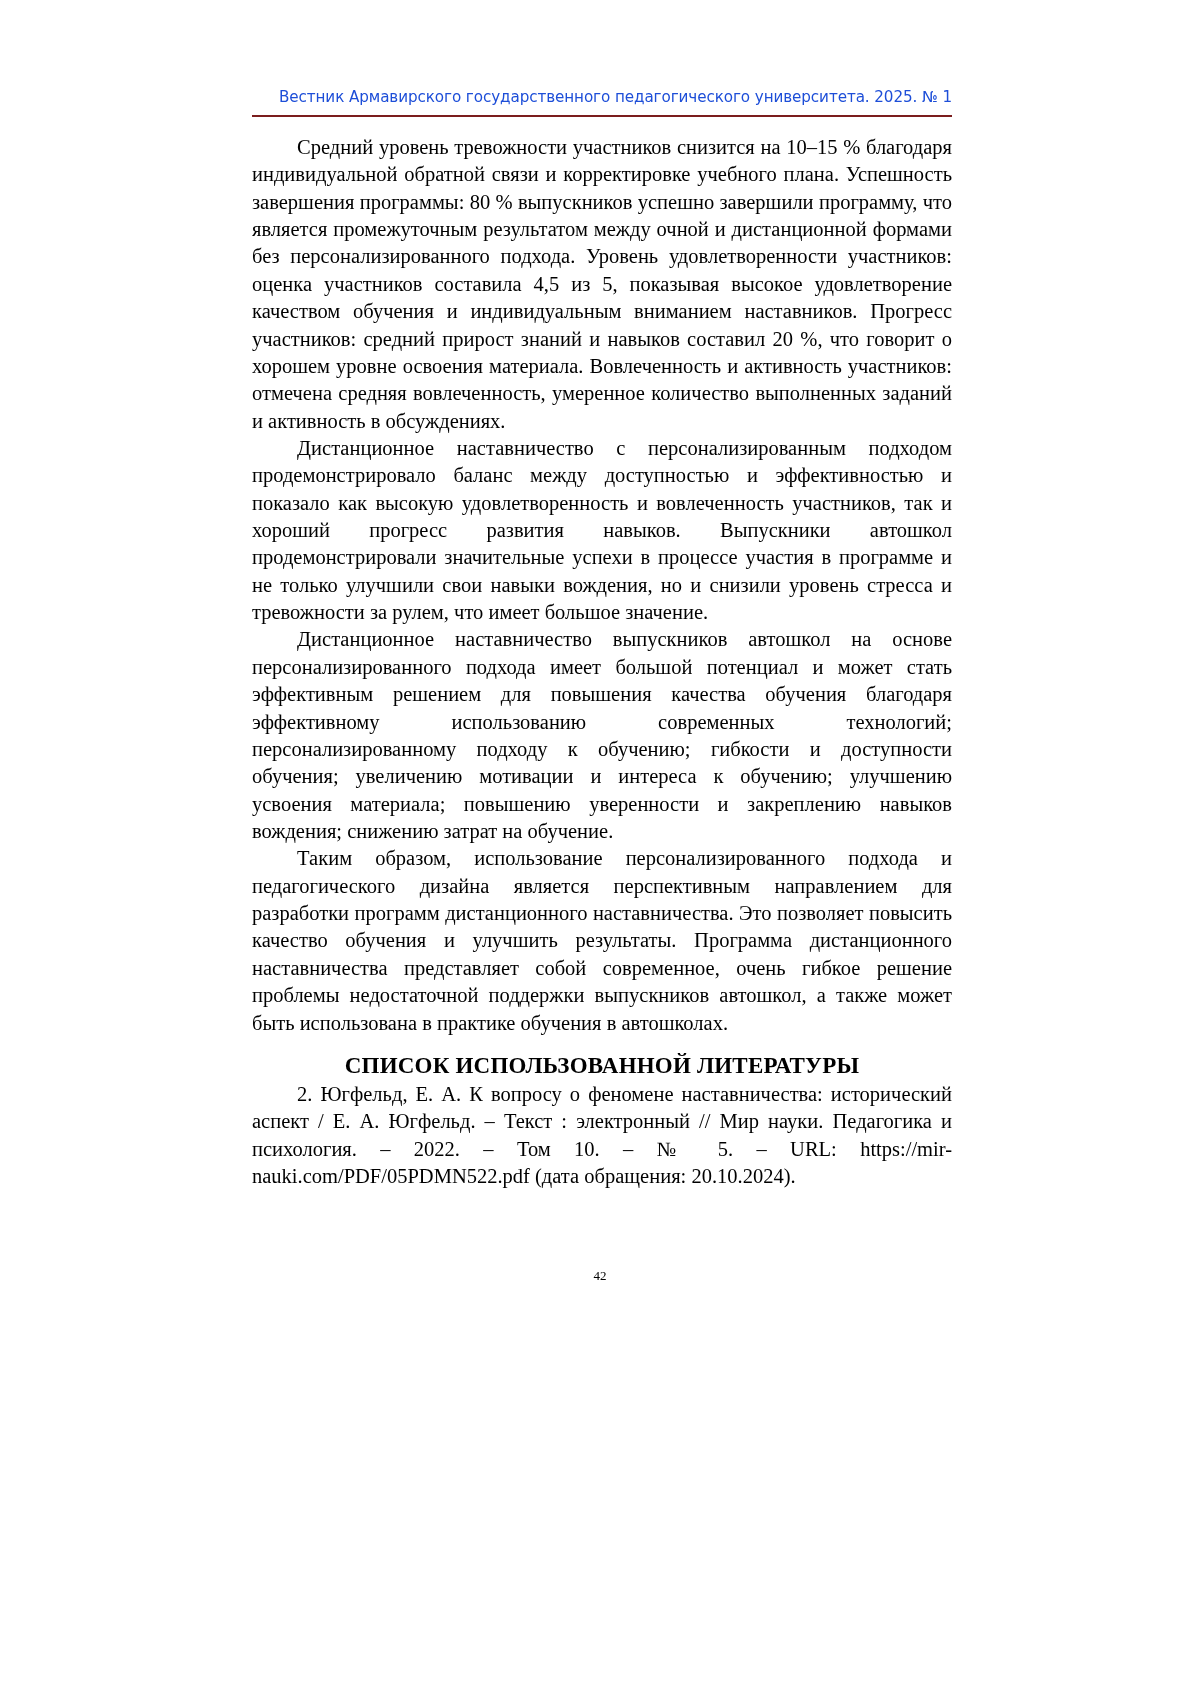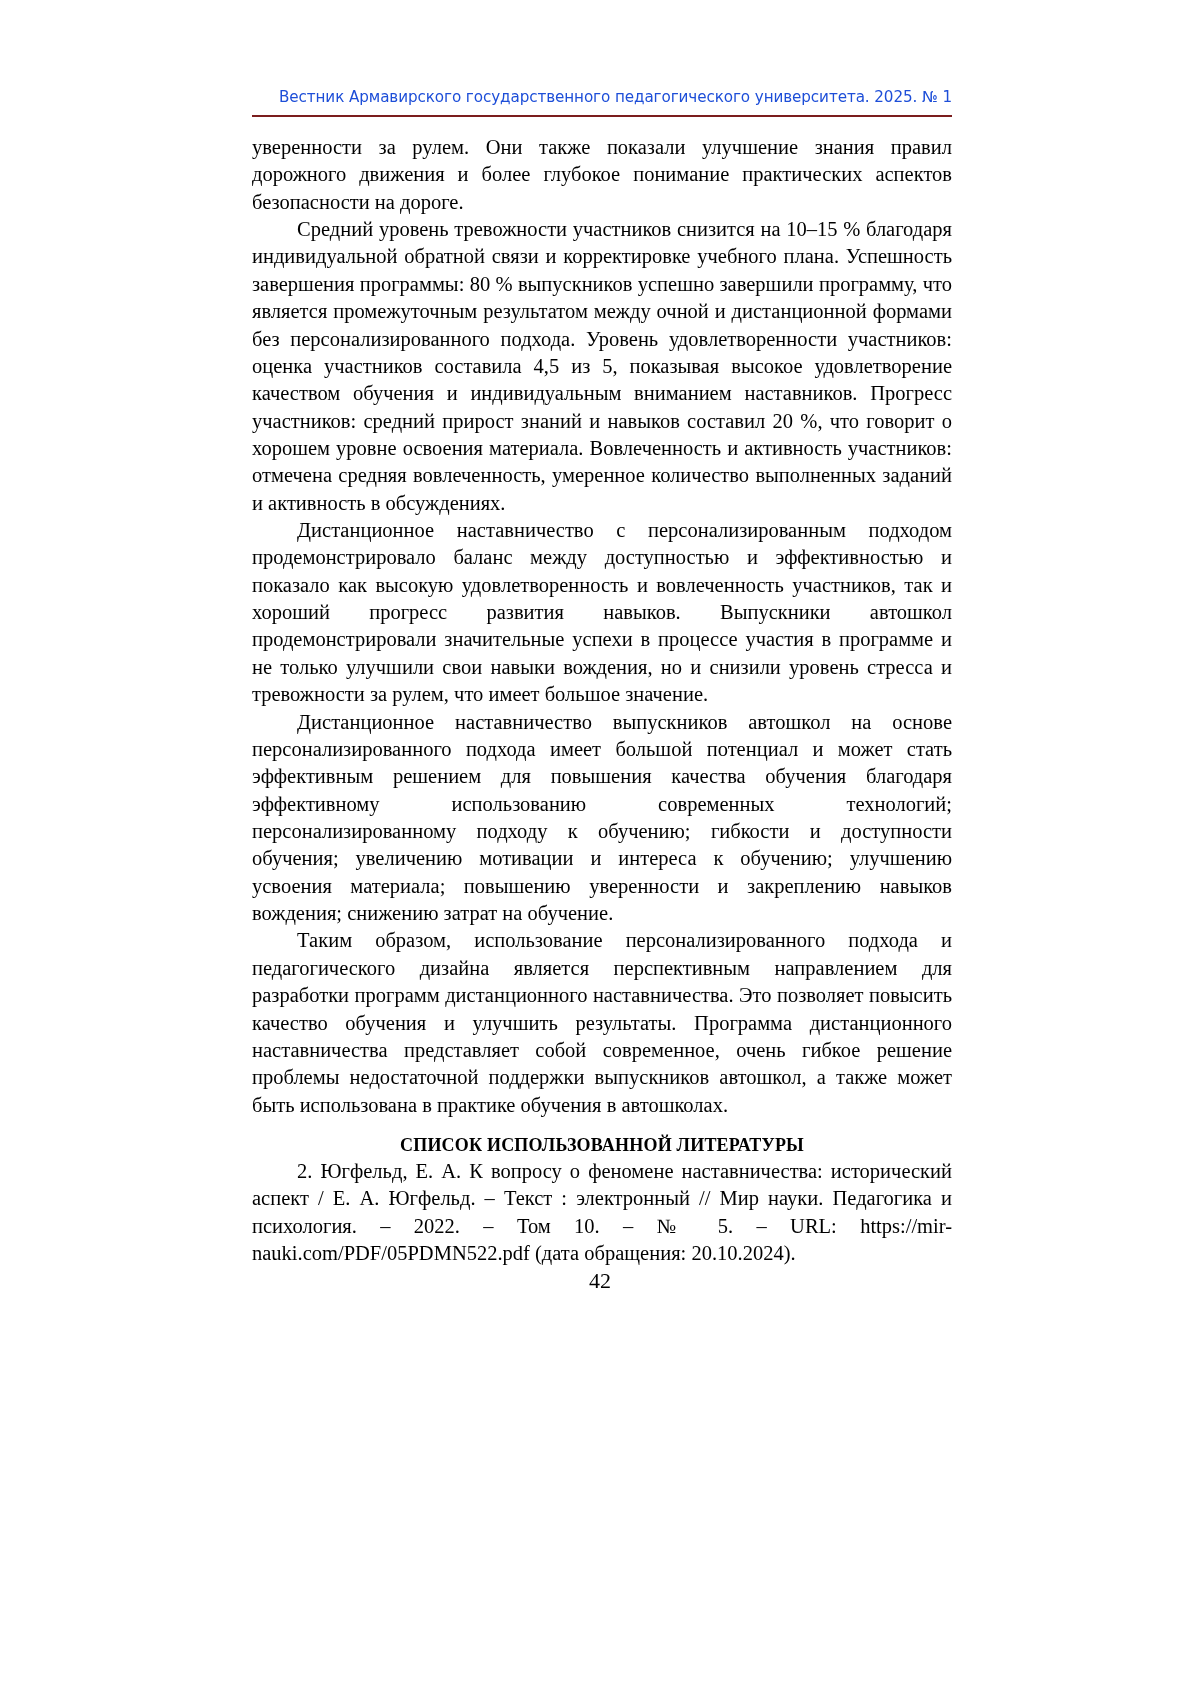--- a/index.html
+++ b/index.html
@@ -48,54 +48,53 @@
   .body-text p {
     margin: 0;
     text-indent: 2.2em;
   }
   .body-text p.noindent {
     text-indent: 0;
   }
   .refs-title {
     margin-top: 16px;
     margin-bottom: 2px;
-    font-size: 18px;
+    font-size: 23px;
     font-weight: bold;
     text-align: center;
     letter-spacing: 0.2px;
   }
   .ref-item {
     margin: 0;
     font-size: 20.5px;
     line-height: 1.335;
     text-align: justify;
     text-indent: 2.2em;
   }
   .page-number {
     position: absolute;
     left: 0;
     right: 0;
     top: 1268px;
     text-align: center;
-    font-size: 22px;
+    font-size: 13px;
     font-family: "Liberation Serif", serif;
   }
 </style>
 </head>
 <body>
 
 <div class="page">
 
   <div class="content">
 
     <div class="running-head">Вестник Армавирского государственного педагогического университета. 2025. № 1</div>
     <div class="rule"></div>
 
     <div class="body-text">
-      <p class="noindent">уверенности за рулем. Они также показали улучшение знания правил дорожного движения и более глубокое понимание практических аспектов безопасности на дороге.</p>
       <p>Средний уровень тревожности участников снизится на 10–15 % благодаря индивидуальной обратной связи и корректировке учебного плана. Успешность завершения программы: 80 % выпускников успешно завершили программу, что является промежуточным результатом между очной и дистанционной формами без персонализированного подхода. Уровень удовлетворенности участников: оценка участников составила 4,5 из 5, показывая высокое удовлетворение качеством обучения и индивидуальным вниманием наставников. Прогресс участников: средний прирост знаний и навыков составил 20 %, что говорит о хорошем уровне освоения материала. Вовлеченность и активность участников: отмечена средняя вовлеченность, умеренное количество выполненных заданий и активность в обсуждениях.</p>
       <p>Дистанционное наставничество с персонализированным подходом продемонстрировало баланс между доступностью и эффективностью и показало как высокую удовлетворенность и вовлеченность участников, так и хороший прогресс развития навыков. Выпускники автошкол продемонстрировали значительные успехи в процессе участия в программе и не только улучшили свои навыки вождения, но и снизили уровень стресса и тревожности за рулем, что имеет большое значение.</p>
       <p>Дистанционное наставничество выпускников автошкол на основе персонализированного подхода имеет большой потенциал и может стать эффективным решением для повышения качества обучения благодаря эффективному использованию современных технологий; персонализированному подходу к обучению; гибкости и доступности обучения; увеличению мотивации и интереса к обучению; улучшению усвоения материала; повышению уверенности и закреплению навыков вождения; снижению затрат на обучение.</p>
       <p>Таким образом, использование персонализированного подхода и педагогического дизайна является перспективным направлением для разработки программ дистанционного наставничества. Это позволяет повысить качество обучения и улучшить результаты. Программа дистанционного наставничества представляет собой современное, очень гибкое решение проблемы недостаточной поддержки выпускников автошкол, а также может быть использована в практике обучения в автошколах.</p>
     </div>
 
     <div class="refs-title">СПИСОК ИСПОЛЬЗОВАННОЙ ЛИТЕРАТУРЫ</div>
 
     <p class="ref-item">2. Югфельд, Е. А. К вопросу о феномене наставничества: исторический аспект / Е. А. Югфельд. – Текст : электронный // Мир науки. Педагогика и психология. – 2022. – Том 10. – № 5. – URL: https://mir-nauki.com/PDF/05PDMN522.pdf (дата обращения: 20.10.2024).</p>
 

